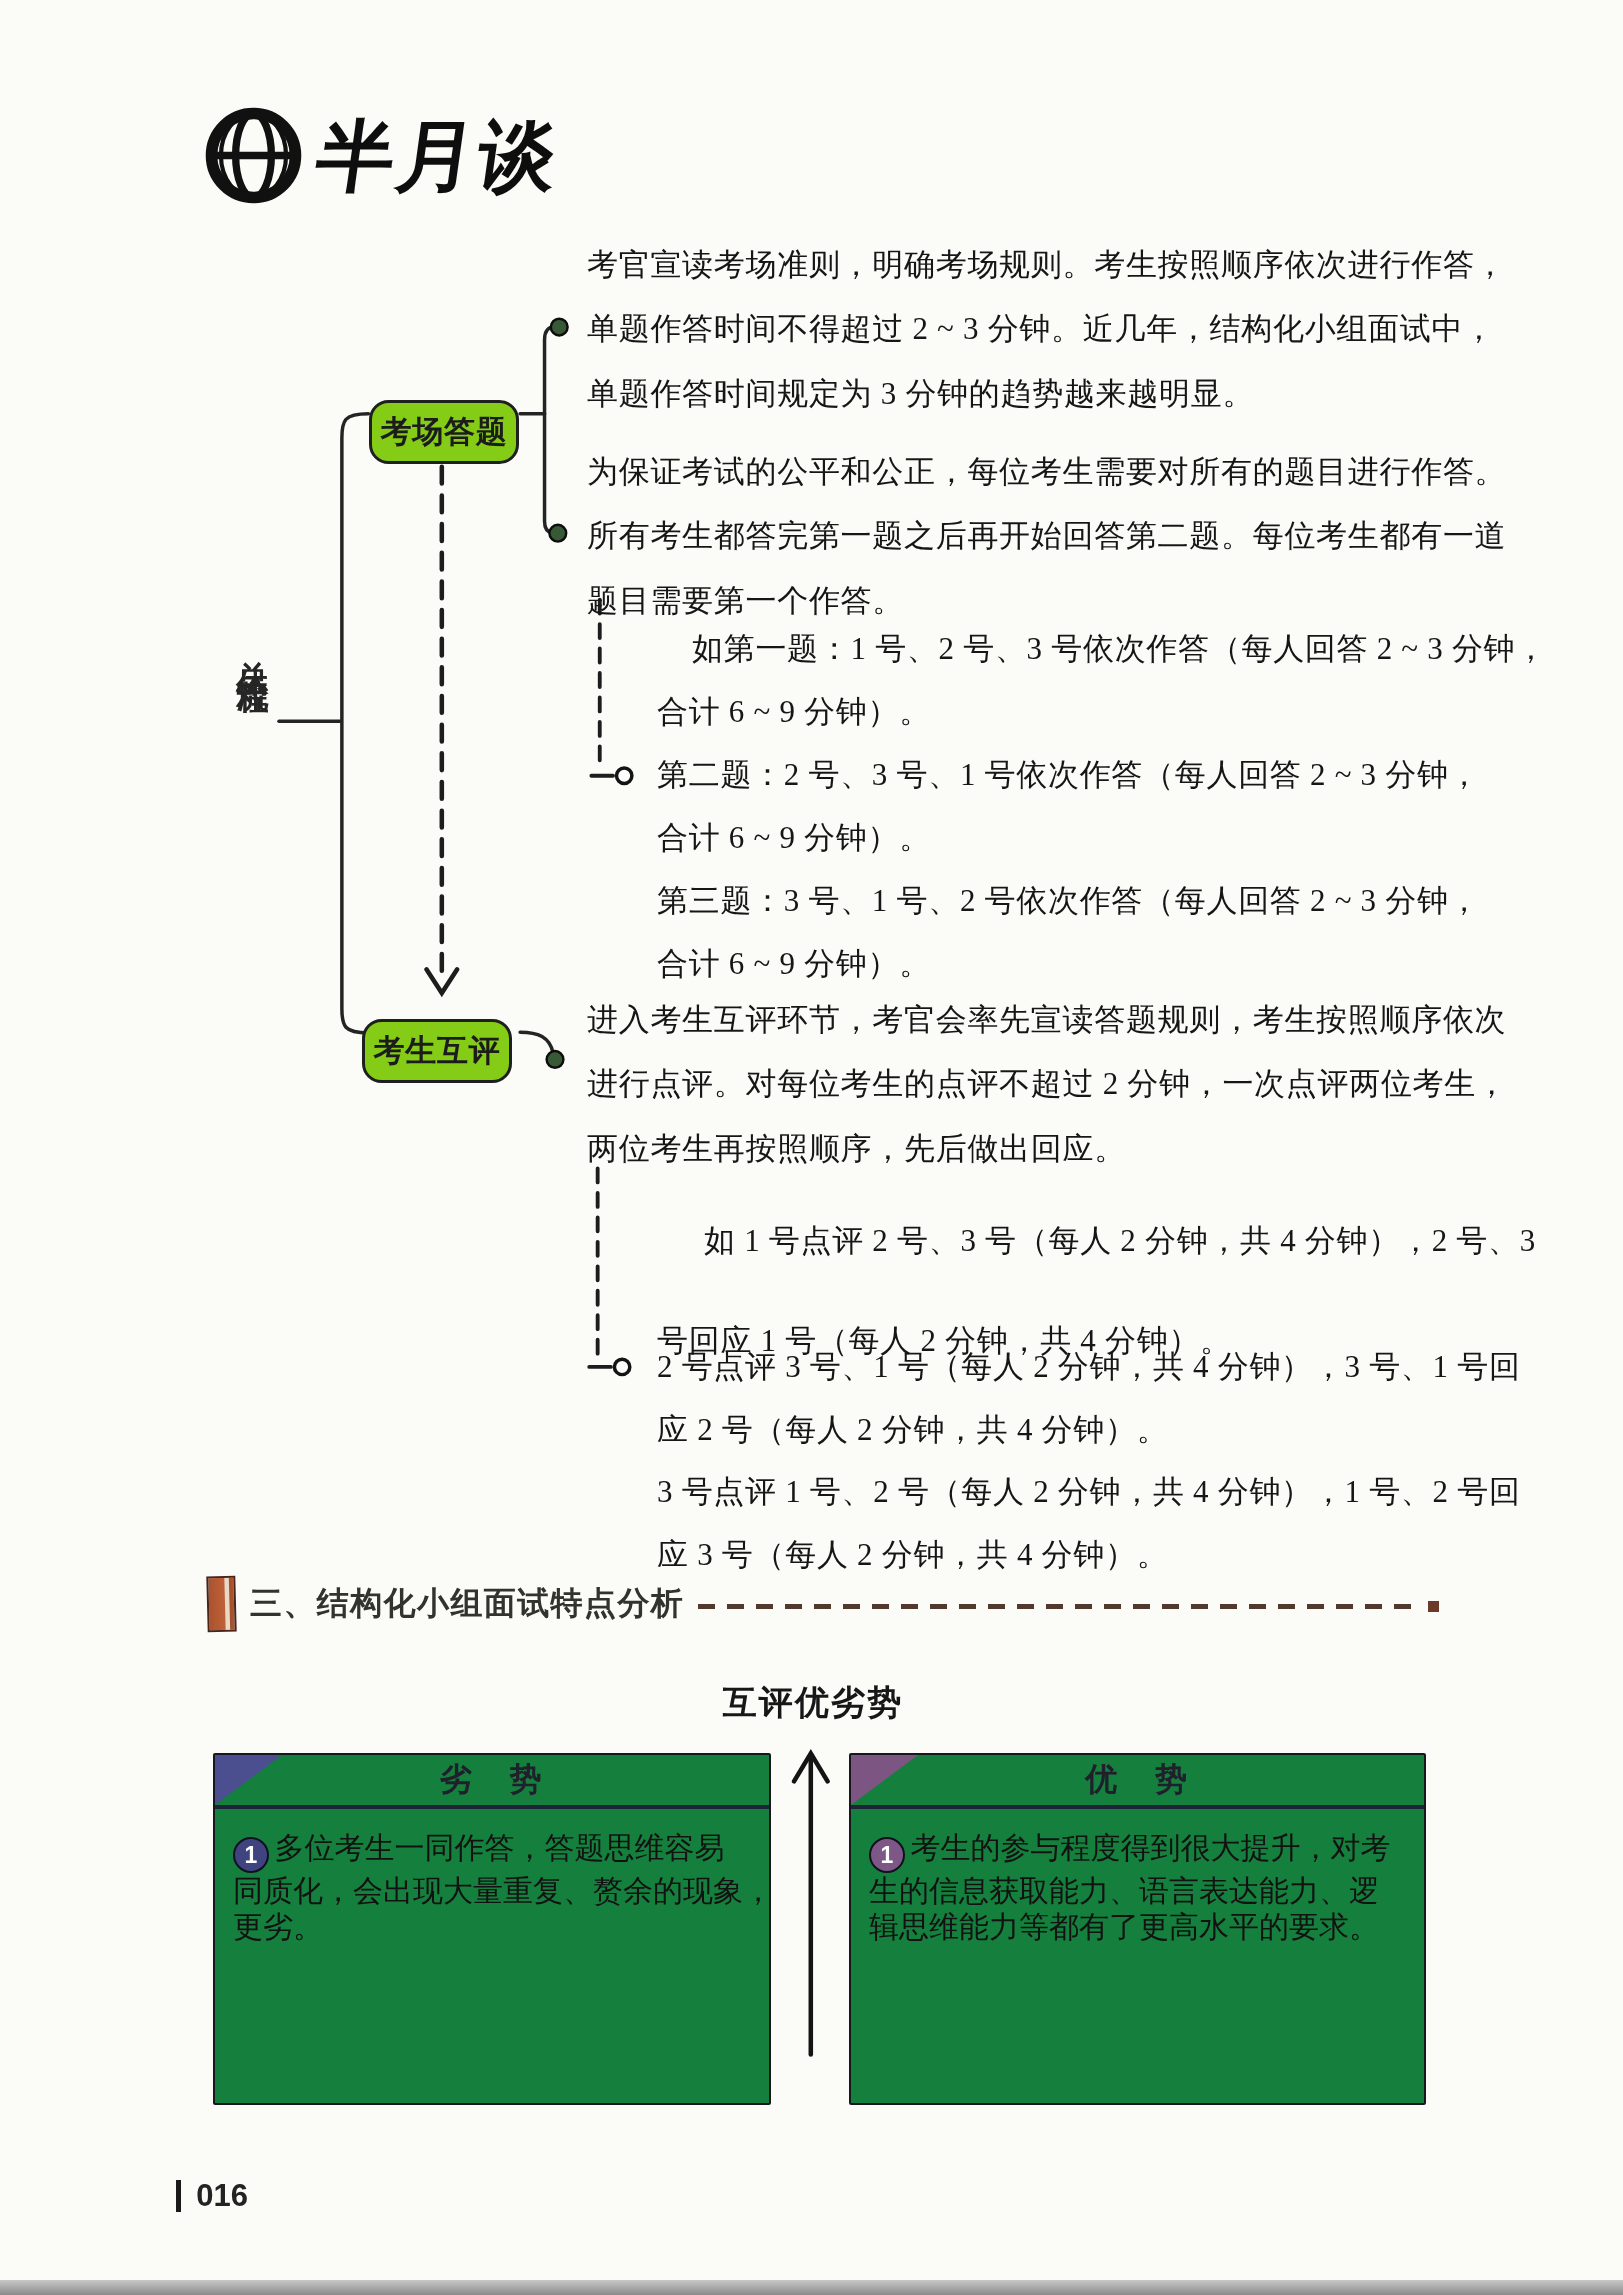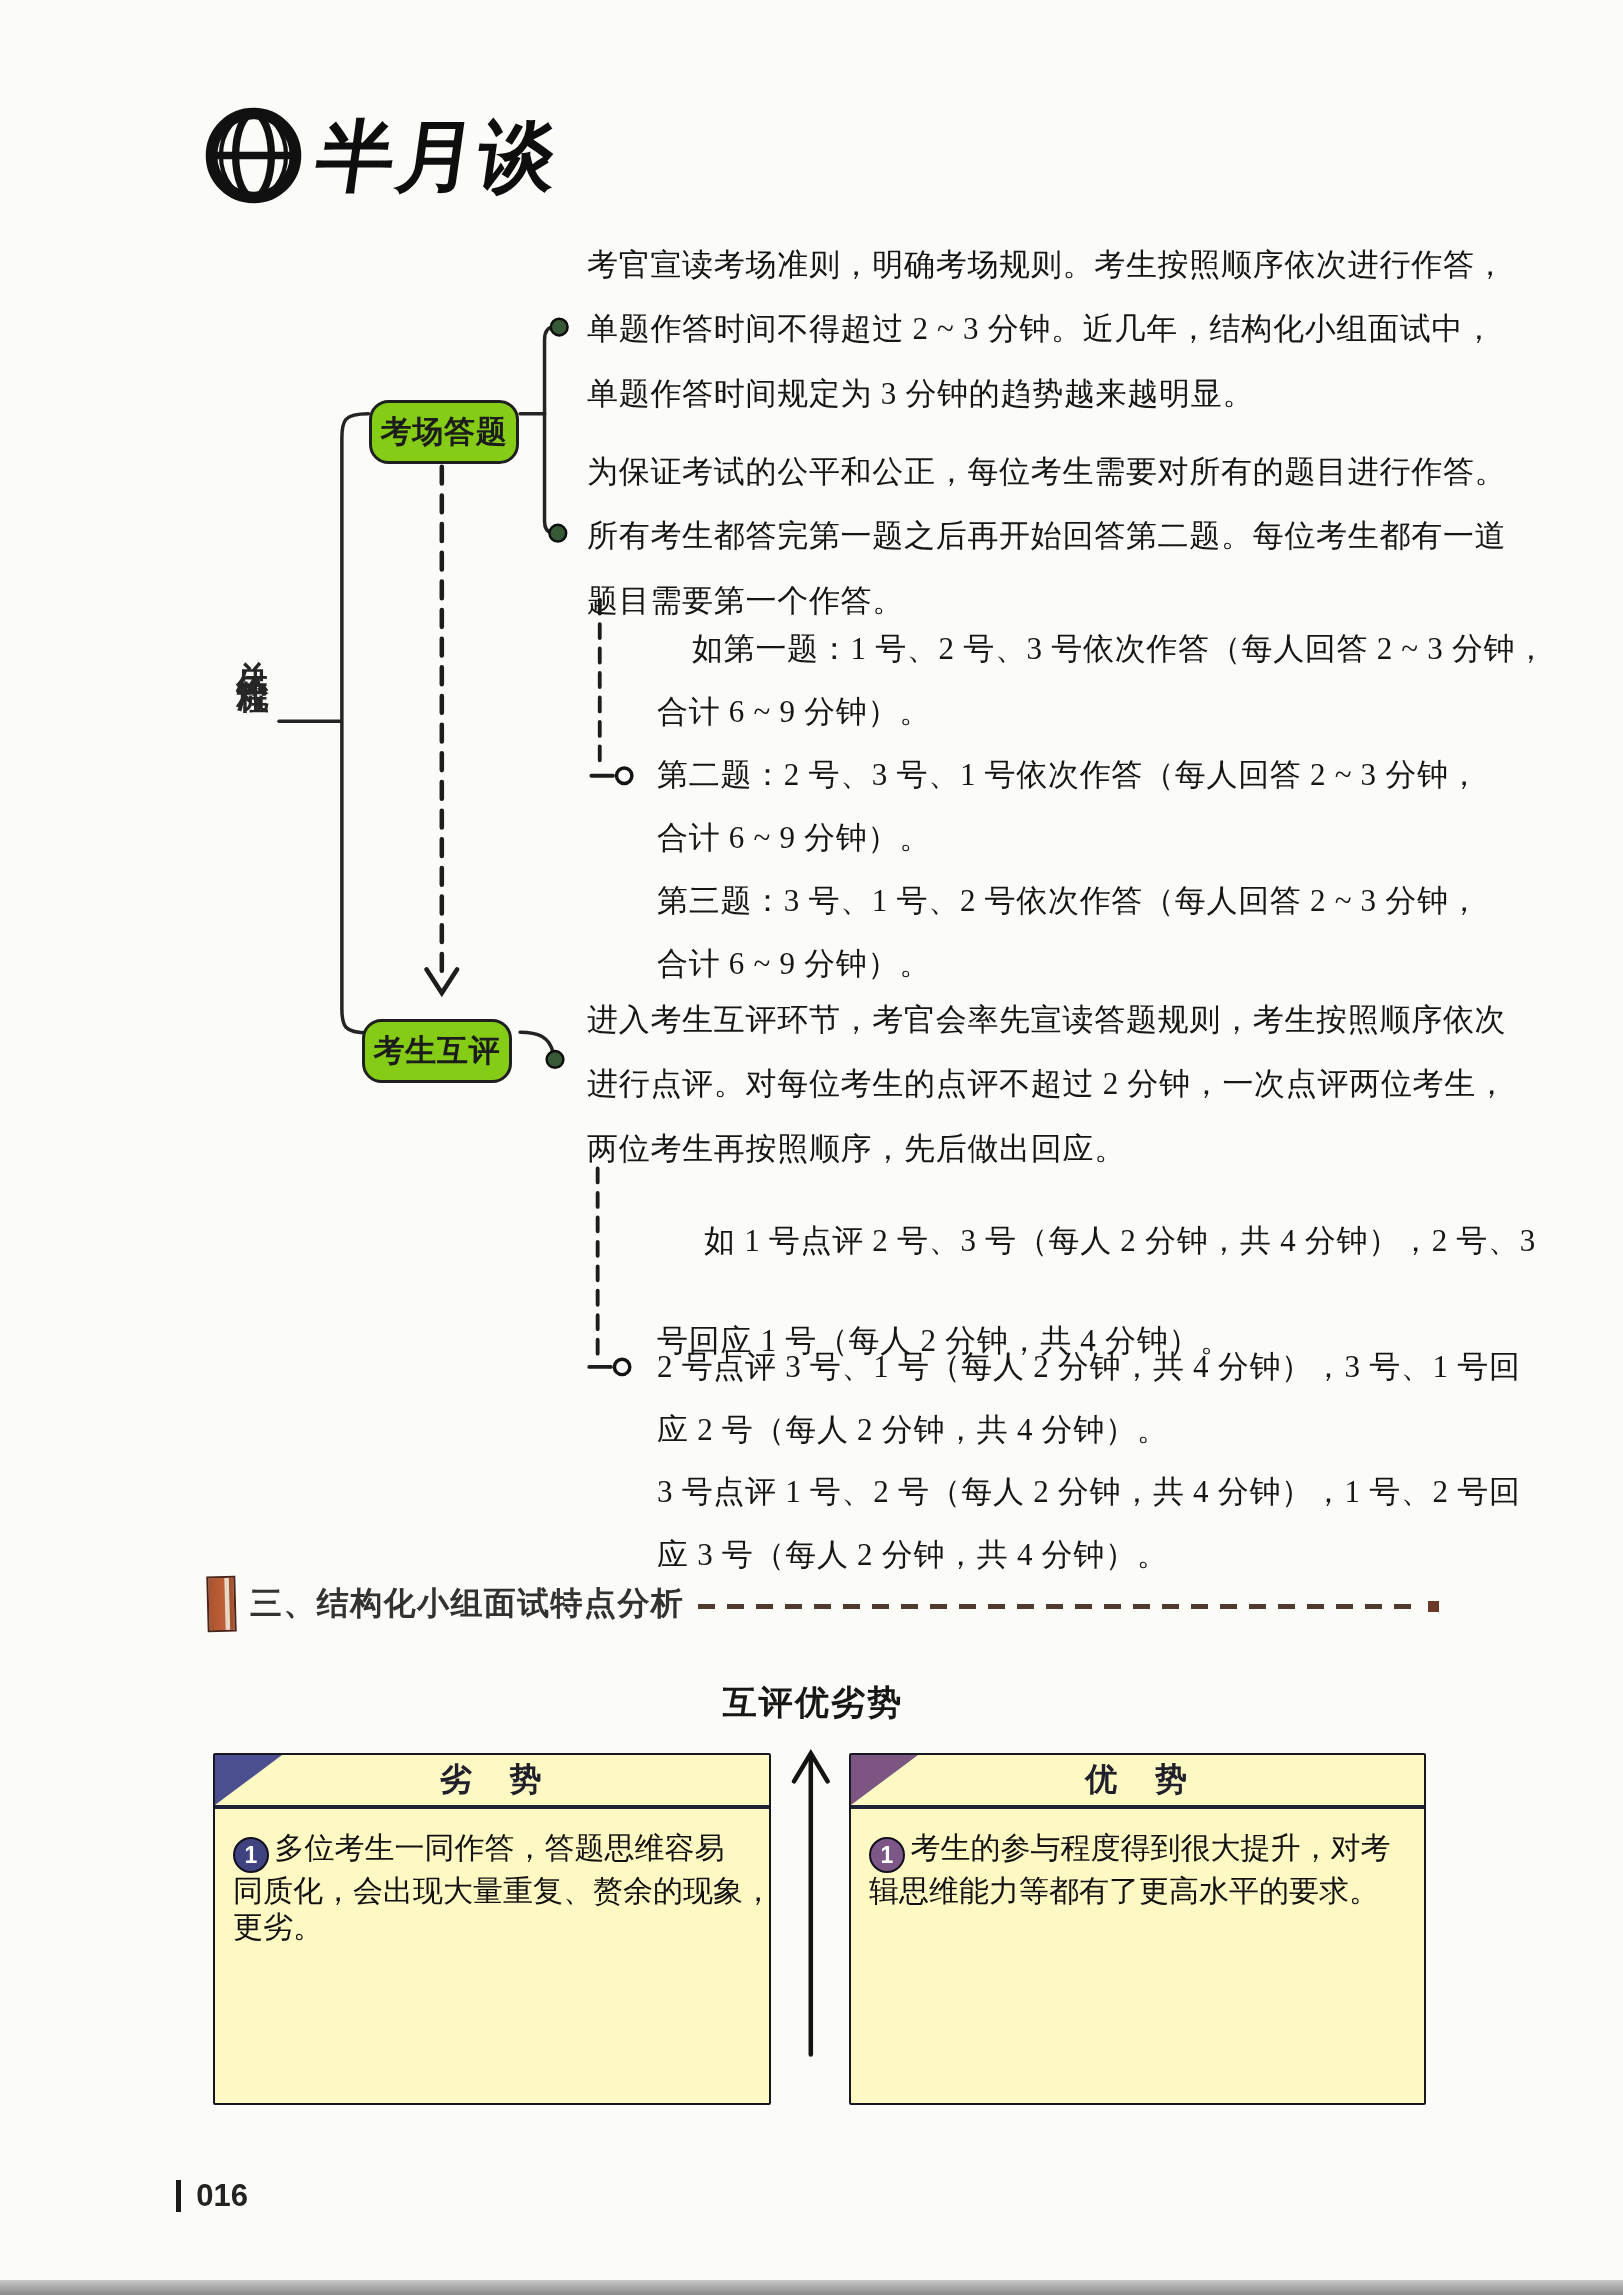--- a/index.html
+++ b/index.html
@@ -52,21 +52,21 @@
   .sec-dashes{flex:1 1 auto;height:4.9px;margin-top:5.6px;
     background:repeating-linear-gradient(90deg,#503a2e 0 17px,transparent 17px 29px);}
   .sec-endsq{width:11.2px;height:11.2px;margin-top:4.2px;background:#6c3a28;flex:0 0 auto;}
   
   .vs-title{
     position:absolute;left:813px;top:1680px;transform:translateX(-50%);
     font-family:"Liberation Sans","DejaVu Sans",sans-serif;
     font-size:34px;font-weight:600;color:#171717;letter-spacing:2.1px;white-space:nowrap;
   }
   .feature-box{
-    position:absolute;top:1753px;height:352px;background:#fef9c3;
+    position:absolute;top:1753px;height:352px;background:#15803d;
     border:2.8px solid #17171f;border-radius:2.1px;box-sizing:border-box;
   }
   .fb-left{left:213px;width:558px;}
   .fb-right{left:849px;width:577px;}
   .corner-tri{position:absolute;left:0;top:0;width:0;height:0;border-right:67px solid transparent;}
   .fb-left .corner-tri{border-top:50px solid #4b4f8f;}
   .fb-right .corner-tri{border-top:50px solid #7d5583;}
   .fb-header{
     height:50px;display:flex;align-items:center;justify-content:center;
     font-family:"Liberation Sans","DejaVu Sans",sans-serif;
@@ -200,20 +200,21 @@
       <div class="fb-line">更劣。</div>
     </div>
   </div>
 
   <div class="feature-box fb-right">
     <div class="corner-tri"></div>
     <div class="fb-header">优　势</div>
     <div class="fb-divider"></div>
     <div class="fb-body">
       <div class="fb-line"><span class="num-marker mk-right">1</span><span>考生的参与程度得到很大提升，对考</span></div>
+      <div class="fb-line">生的信息获取能力、语言表达能力、逻</div>
       <div class="fb-line">辑思维能力等都有了更高水平的要求。</div>
     </div>
   </div>
 
   <div class="footer">
     <div class="footer-bar"></div>
     <div class="footer-num">016</div>
   </div>
 
   <div class="bottom-strip"></div>

